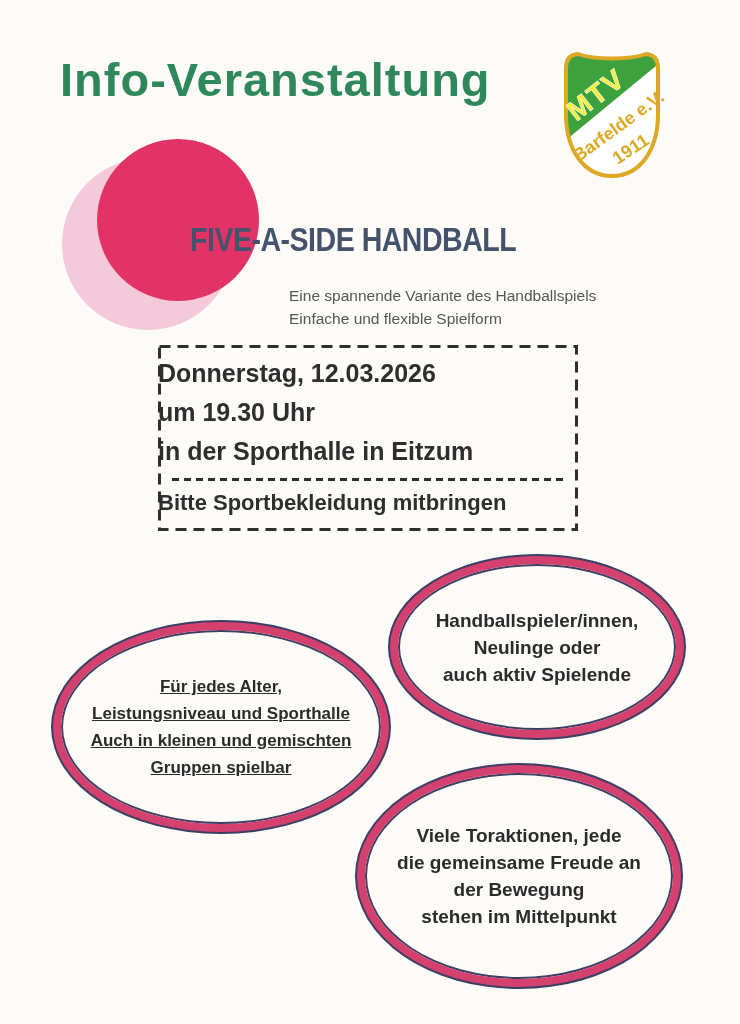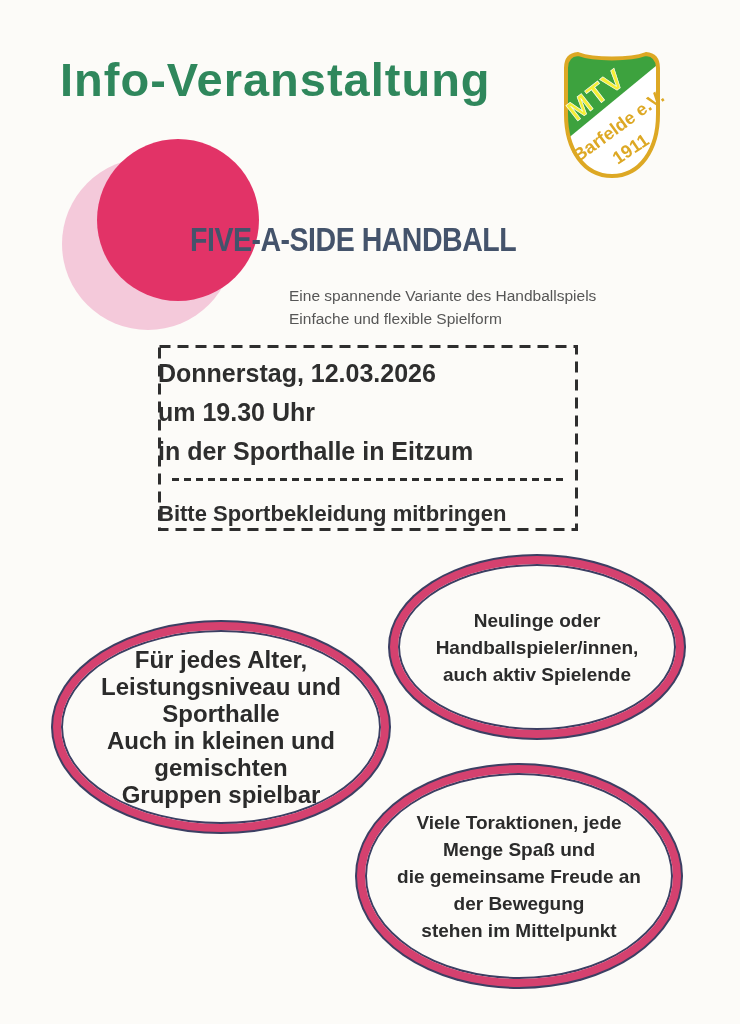--- a/index.html
+++ b/index.html
@@ -27,32 +27,32 @@
   }
   .info-box{
     position:absolute;left:158px;top:345px;width:420px;height:186px;
   }
   .info-box svg.border-rect{position:absolute;left:0;top:0;}
   .info-lines{position:relative;padding-top:9px;font-size:25px;font-weight:bold;line-height:39px;color:#2e2e2e;}
   .info-divider{
     position:relative;height:3px;margin:7px 14px 0 14px;
     background:repeating-linear-gradient(90deg,#2e2e2e 0 7px,transparent 7px 12px);
   }
-  .info-note{position:relative;margin-top:20px;font-size:22px;font-weight:bold;color:#2e2e2e;}
+  .info-note{position:relative;margin-top:9px;font-size:22px;font-weight:bold;color:#2e2e2e;}
   .oval{
     position:absolute;border-radius:50%;
     border:8px solid #d5416f;
     box-shadow:0 0 0 2px #3c3f63, inset 0 0 0 2px #3c3f63;
     background:#fcfbf8;
     display:flex;align-items:center;justify-content:center;
     text-align:center;font-weight:bold;font-size:19px;line-height:27px;color:#2b2b2b;
     box-sizing:border-box;
   }
   .oval-audience{left:390px;top:556px;width:294px;height:182px;}
-  .oval-inclusive{left:53px;top:622px;width:336px;height:210px;font-size:24px;}
+  .oval-inclusive{left:53px;top:622px;width:336px;height:210px;font-size:17px;text-decoration:underline;}
   .oval-fun{left:357px;top:765px;width:324px;height:222px;}
 </style>
 </head>
 <body>
 
 <div class="page">
 
   <div class="title">Info-Veranstaltung</div>
 
   <svg class="logo" width="112" height="140" viewBox="0 0 112 140">
@@ -87,38 +87,37 @@
       <div>Donnerstag, 12.03.2026</div>
       <div>um 19.30 Uhr</div>
       <div>in der Sporthalle in Eitzum</div>
     </div>
     <div class="info-divider"></div>
     <div class="info-note">Bitte Sportbekleidung mitbringen</div>
   </div>
 
   <div class="oval oval-audience">
     <div>
+      <div>Handballspieler/innen,</div>
       <div>Neulinge oder</div>
-      <div>Handballspieler/innen,</div>
       <div>auch aktiv Spielende</div>
     </div>
   </div>
 
   <div class="oval oval-inclusive">
     <div>
       <div>Für jedes Alter,</div>
       <div>Leistungsniveau und Sporthalle</div>
       <div>Auch in kleinen und gemischten</div>
       <div>Gruppen spielbar</div>
     </div>
   </div>
 
   <div class="oval oval-fun">
     <div>
       <div>Viele Toraktionen, jede</div>
-      <div>Menge Spaß und</div>
       <div>die gemeinsame Freude an</div>
       <div>der Bewegung</div>
       <div>stehen im Mittelpunkt</div>
     </div>
   </div>
 
 </div>
 
 </body></html>

